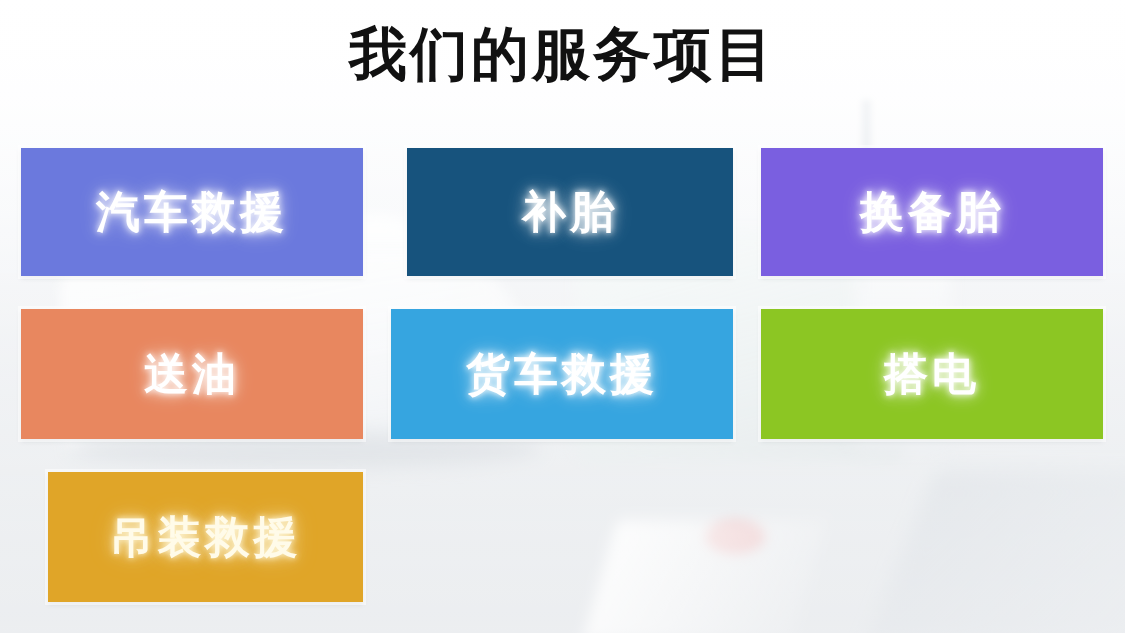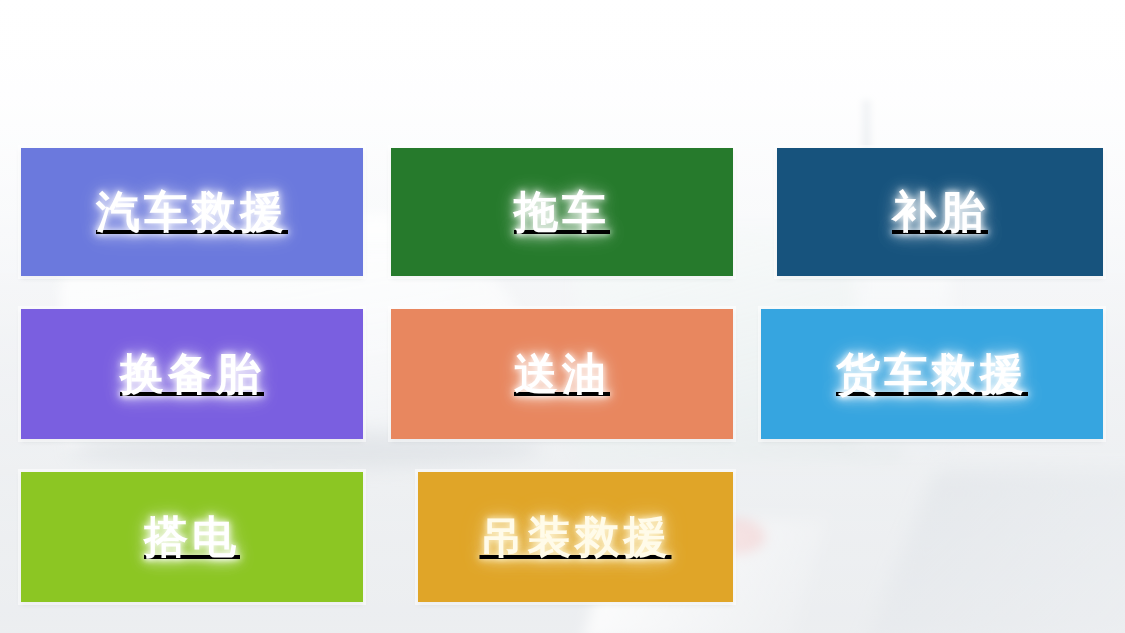--- a/index.html
+++ b/index.html
@@ -155,21 +155,20 @@
     position: absolute;
     left: 21px;
     top: 148px;
     width: 1082px;
     display: grid;
     grid-template-columns: repeat(3, 342px);
     grid-template-rows: 128px 130px 130px;
     column-gap: 28px;
     row-gap: 33px;
     z-index: 4;
-    text-decoration: underline;
   }
   .tile {
     position: relative;
     display: flex;
     align-items: center;
     justify-content: center;
     box-shadow: 0 0 0 3px rgba(255,255,255,0.55), 0 2px 5px rgba(90,98,110,0.18);
   }
   .tile-label {
     font-size: 44px;
@@ -203,28 +202,26 @@
     <div class="bg-car-shadow"></div>
     <div class="bg-car2"></div>
     <div class="bg-pole"></div>
     <div class="bg-person"></div>
     <div class="bg-red-blob"></div>
     <div class="bg-lane"></div>
     <div class="bg-lane2"></div>
     <div class="bg-veil"></div>
   </div>
 
+  <div class="title">我们的服务项目</div>
 
   <div class="grid">
       <div class="tile" style="background: rgb(107, 121, 221);">
         <span class="tile-label">汽车救援</span>
       </div>
-      <div class="tile" style="background: rgb(38, 122, 44);">
-        <span class="tile-label">拖车</span>
-      </div>
       <div class="tile" style="background: rgb(23, 83, 125); margin-left: 16px;">
         <span class="tile-label">补胎</span>
       </div>
       <div class="tile" style="background: rgb(122, 95, 224);">
         <span class="tile-label">换备胎</span>
       </div>
       <div class="tile" style="background: rgb(232, 135, 95); justify-content: center;">
         <span class="tile-label">送油</span>
       </div>
       <div class="tile" style="background: rgb(54, 165, 224);">

